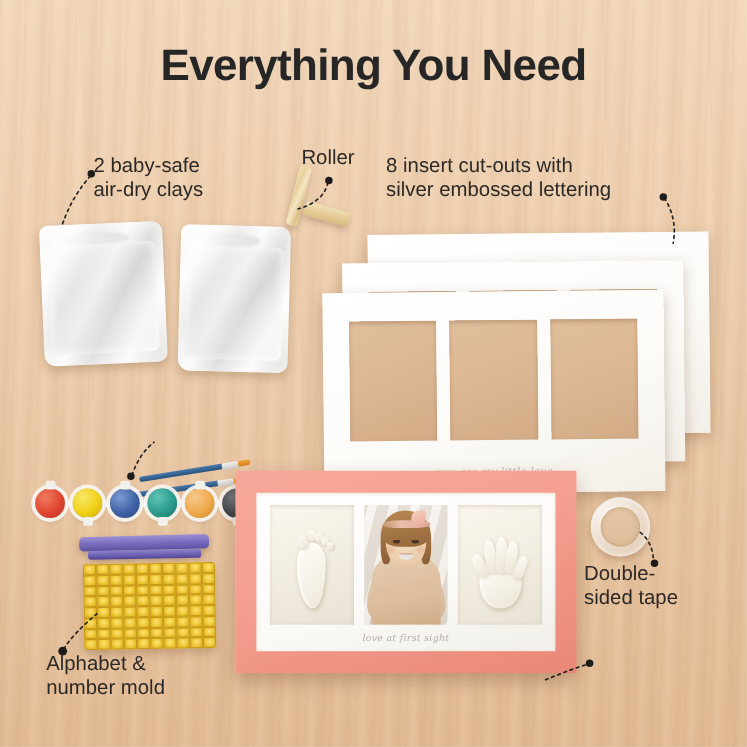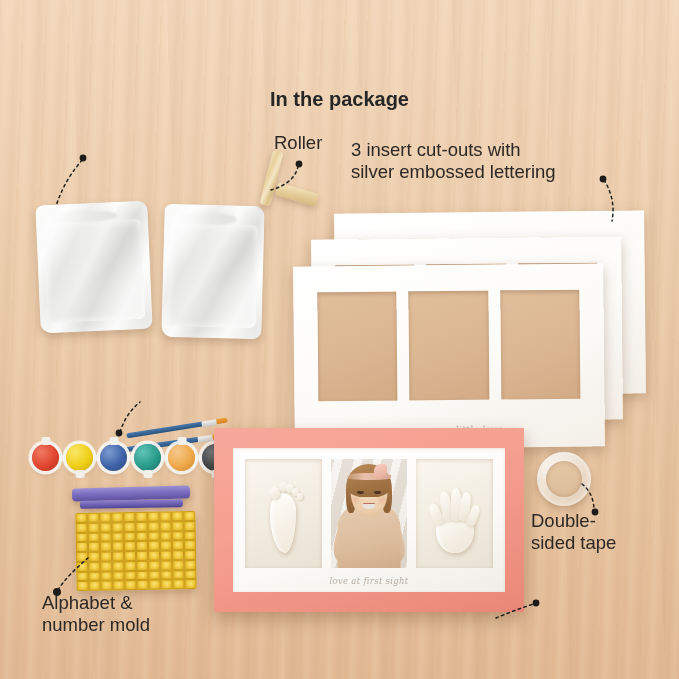--- a/index.html
+++ b/index.html
@@ -297,21 +297,21 @@
     background: rgba(226,148,126,0.3); border-radius: 50%; filter: blur(1.5px);
   }
   .babyphoto .cheek.l { left: 28%; }
   .babyphoto .cheek.r { right: 28%; }
 </style>
 </head>
 <body>
 
 <div id="scene">
 
-  <div class="subtitle">In the package</div>
+  <div class="title">Everything You Need</div>
 
   <div class="clay" style="left:38px; top:203px; width:112px; height:128px; transform: rotate(-2.5deg);"></div>
   <div class="clay" style="left:163px; top:205px; width:100px; height:133px; transform: rotate(1.5deg);"></div>
 
   <div class="roller-body" style="left:266px; top:150px; width:11px; height:56px; transform: rotate(14deg);"></div>
   <div class="roller-bar" style="left:276px; top:188px; width:42px; height:13px; transform: rotate(16deg);"></div>
 
   <div class="mat" style="left:335px; top:212px; width:310px; height:183px; transform: rotate(-0.6deg);">
     <div class="hole"></div>
     <div class="hole"></div>
@@ -506,22 +506,24 @@
             <div class="finger" style="left:24px; top:7px;  width:10px; height:33px;"></div>
             <div class="finger" style="left:33px; top:11px; width:10px; height:29px; transform:rotate(8deg);"></div>
             <div class="finger" style="left:42px; top:24px; width:9px;  height:21px; transform:rotate(20deg);"></div>
           </div>
         </div>
       </div>
       <div class="pf-caption">love at first sight</div>
     </div>
   </div>
 
+  <div class="label" style="left:85px; top:139px; text-align:left;">2 baby-safe
+air-dry clays</div>
   <div class="label" style="left:274px; top:132px;">Roller</div>
-  <div class="label" style="left:351px; top:139px;">3 insert cut-outs with
+  <div class="label" style="left:351px; top:139px;">8 insert cut-outs with
 silver embossed lettering</div>
   <div class="label" style="left:531px; top:510px;">Double-
 sided tape</div>
   <div class="label" style="left:42px; top:592px;">Alphabet &amp;
 number mold</div>
 
   <svg class="leader" style="left:52px; top:148px; width:40px; height:62px;" viewBox="0 0 40 62">
     <path d="M30 12 C22 22, 12 34, 4 58"></path>
     <circle cx="31" cy="10" r="3.4"></circle>
   </svg>

